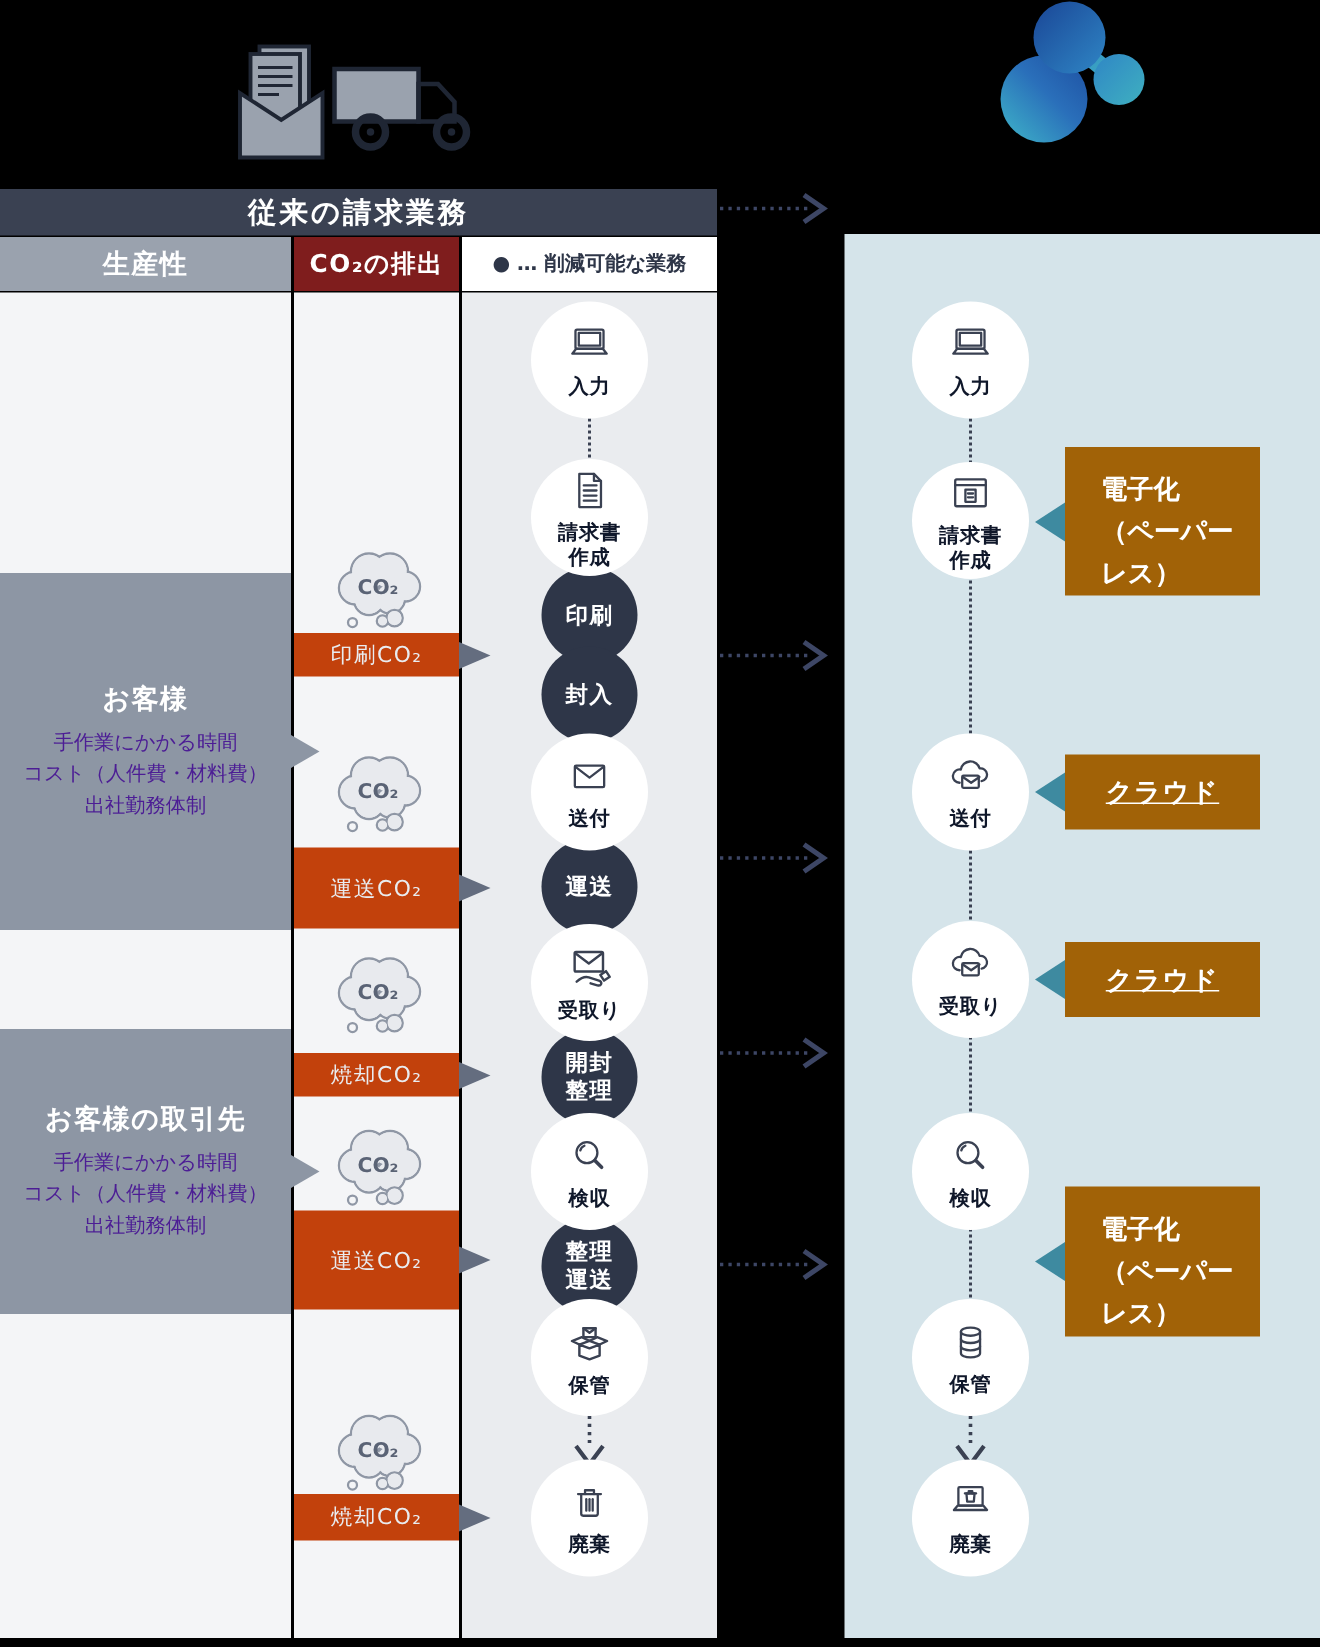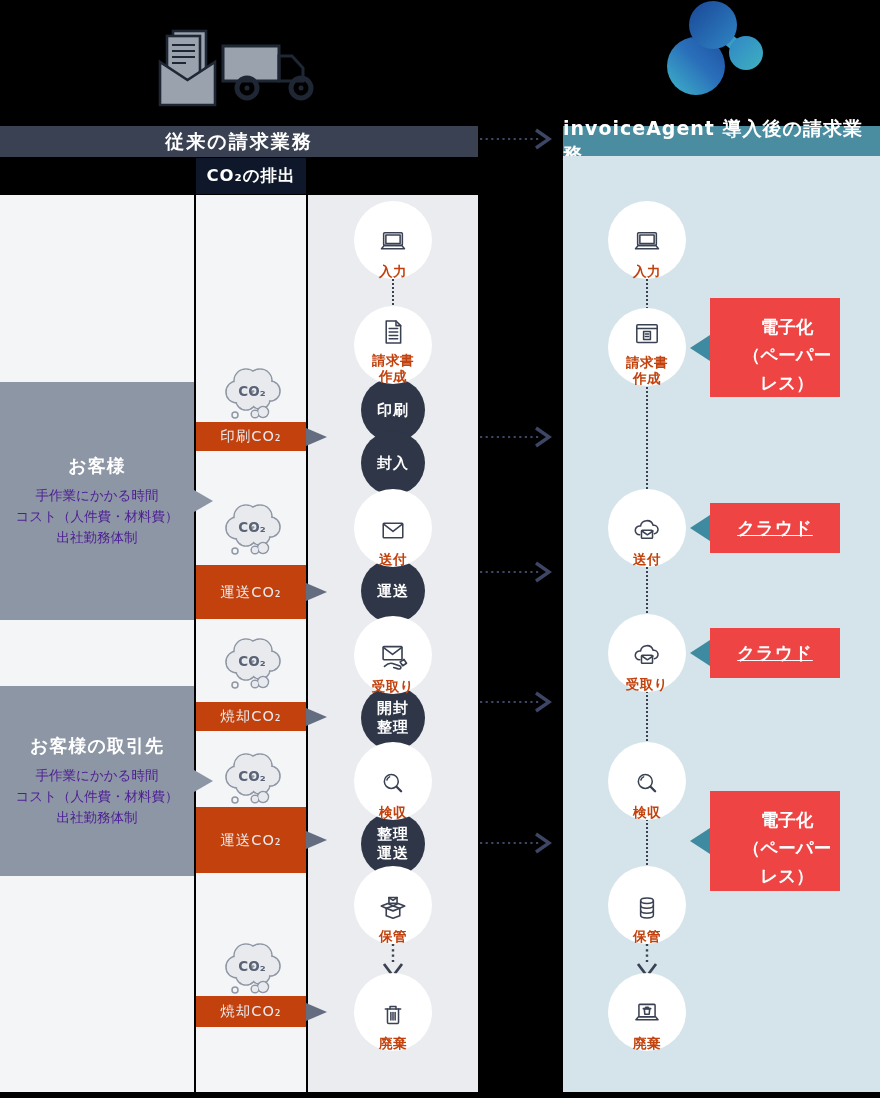--- a/index.html
+++ b/index.html
@@ -23,27 +23,27 @@
   .group-line{color:#4c1d95;font-size:13.5px;line-height:1.55;}
   
   .co2-bar{left:196px;width:110px;background:#c2410c;display:flex;align-items:center;justify-content:center;
            color:#e9ecf0;font-size:14.5px;letter-spacing:1px;z-index:7;}
   .co2-bar::after{content:"";position:absolute;right:-21px;top:50%;transform:translateY(-50%);
            border-left:21px solid #646d7f;border-top:9px solid transparent;border-bottom:9px solid transparent;}
   .co2-cloud{z-index:4;}
   
   .dotline{width:0;border-left:2.4px dotted #3a4152;z-index:3;}
   .circle{border-radius:50%;display:flex;flex-direction:column;align-items:center;justify-content:center;text-align:center;}
-  .circle.white{width:78px;height:78px;background:#fff;color:#c2410c;z-index:6;justify-content:flex-end;}
+  .circle.white{width:78px;height:78px;background:#fff;color:#0f172a;z-index:6;}
   .circle.dark{width:64px;height:64px;background:#2e3648;color:#fff;z-index:5;
                font-size:15px;font-weight:bold;line-height:1.25;letter-spacing:1px;}
   .circle .lbl{font-size:13.5px;font-weight:bold;line-height:1.2;margin-top:3px;letter-spacing:.5px;}
   .node-icon svg{display:block;}
   
-  .callout{left:710px;width:130px;background:#ef4444;color:#fff;font-weight:bold;z-index:6;text-align:center;}
+  .callout{left:710px;width:130px;background:#a16207;color:#fff;font-weight:bold;z-index:6;}
   .callout::before{content:"";position:absolute;left:-20px;top:50%;transform:translateY(-50%);
         border-right:20px solid #3e8aa0;border-top:13px solid transparent;border-bottom:13px solid transparent;}
   .callout.large{font-size:17.5px;line-height:1.6;padding:15px 0 0 24px;box-sizing:border-box;}
   .callout.small{display:flex;align-items:center;justify-content:center;font-size:17.5px;letter-spacing:1px;text-decoration:underline;}
 </style>
 </head>
 <body>
 
 <div id="stage">
 
@@ -91,21 +91,23 @@
       </defs>
       <line x1="65" y1="27" x2="50" y2="64" stroke="url(#lgB)" stroke-width="17"></line>
       <line x1="65" y1="27" x2="97" y2="53" stroke="url(#lgC)" stroke-width="12"></line>
       <circle cx="48" cy="66" r="29" fill="url(#lgA)"></circle>
       <circle cx="65" cy="25" r="24" fill="url(#lgB)"></circle>
       <circle cx="98" cy="53" r="17" fill="url(#lgC)"></circle>
     </svg>
   </div>
 
   <div class="abs panel-title" style="left:0;top:126px;width:478px;background:#3a4152;">従来の請求業務</div>
-  <div class="abs subcell" style="left:196px;top:158px;width:110px;background:#0f172a;font-size:16.5px;">CO₂の排出</div>
+  <div class="abs subcell" style="left:0;top:158px;width:194px;background:#9aa2ae;">生産性</div>
+  <div class="abs subcell" style="left:196px;top:158px;width:110px;background:#7f1d1d;font-size:16.5px;">CO₂の排出</div>
+  <div class="abs subcell legend-cell" style="left:308px;top:158px;width:170px;">● … 削減可能な業務</div>
 
   <div class="abs colbg" style="left:0;width:194px;background:#f4f5f7;"></div>
   <div class="abs colbg" style="left:196px;width:110px;background:#f4f5f7;"></div>
   <div class="abs colbg" style="left:308px;width:170px;background:#eaecef;"></div>
 
   <div class="abs dotline" style="left:392px;top:240px;height:665px;"></div>
   <div id="legacy-groups">
       <div class="abs group-box" style="top:382px;height:238px;">
         <div class="group-title">お客様</div>
         <div class="group-line">手作業にかかる時間</div>
@@ -339,21 +341,20 @@
         <div class="lbl">廃棄</div>
       </div>
     </div>
   <div class="abs" style="left:380px;top:931px;z-index:4;">
     <svg width="26" height="52" viewBox="0 0 26 52">
       <line x1="13" y1="2" x2="13" y2="31" stroke="#3a4152" stroke-width="2.4" stroke-dasharray="2.2 3.2"></line>
       <path d="M4 33 L13 45 L22 33" fill="none" stroke="#3a4152" stroke-width="2.8"></path>
     </svg>
   </div>
 
-  <div class="abs panel-title" style="left:563px;top:126px;width:317px;background:#4a8da1;letter-spacing:1px;">invoiceAgent 導入後の請求業務</div>
   <div class="abs" style="left:563px;top:156px;width:317px;height:936px;background:#d5e4ea;"></div>
   <div class="abs dotline" style="left:646px;top:240px;height:665px;"></div>
   <div id="modern-flow">
       <div class="abs circle white" style="left:608px;top:201px;">
         <div class="node-icon">
           <svg width="34" height="34" viewBox="0 0 40 40">
             <g fill="none" stroke="#3a4152" stroke-width="1.8" stroke-linecap="round" stroke-linejoin="round">
               <rect x="9" y="8" width="22" height="15" rx="1.2"></rect>
               <rect x="11.6" y="10.5" width="16.8" height="10"></rect>
               <path d="M6.5 26.8 h27 l-3.2 -4 h-20.6 z"></path>

